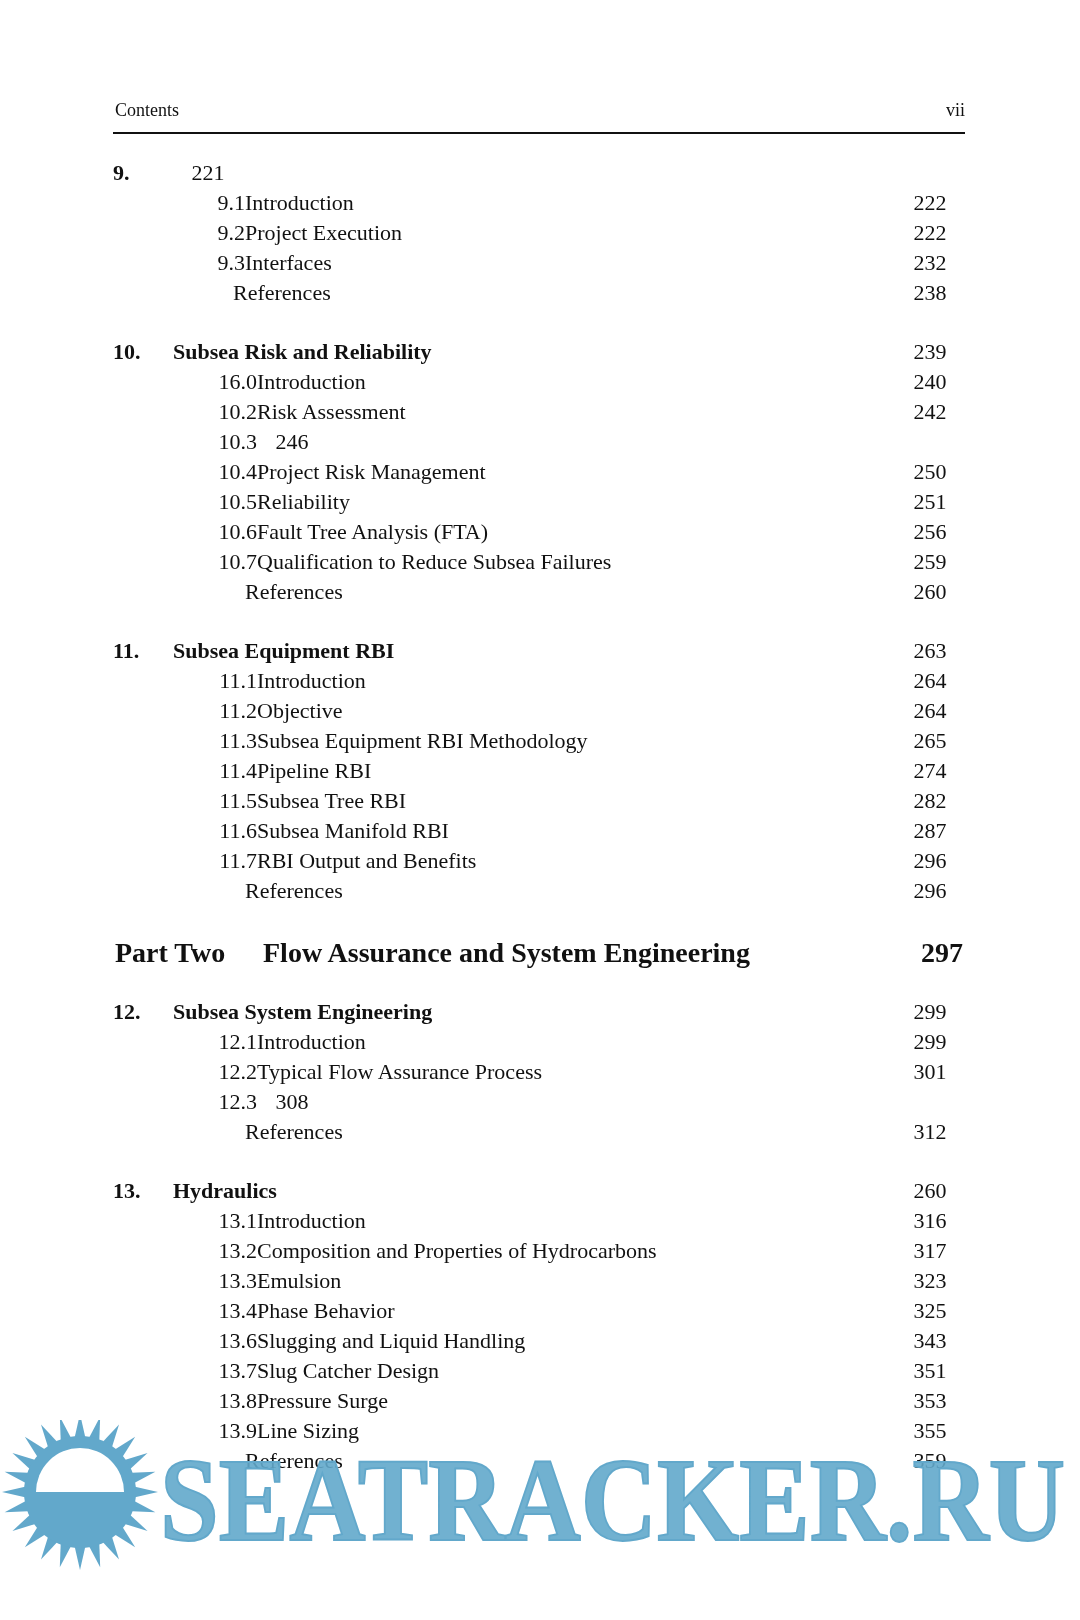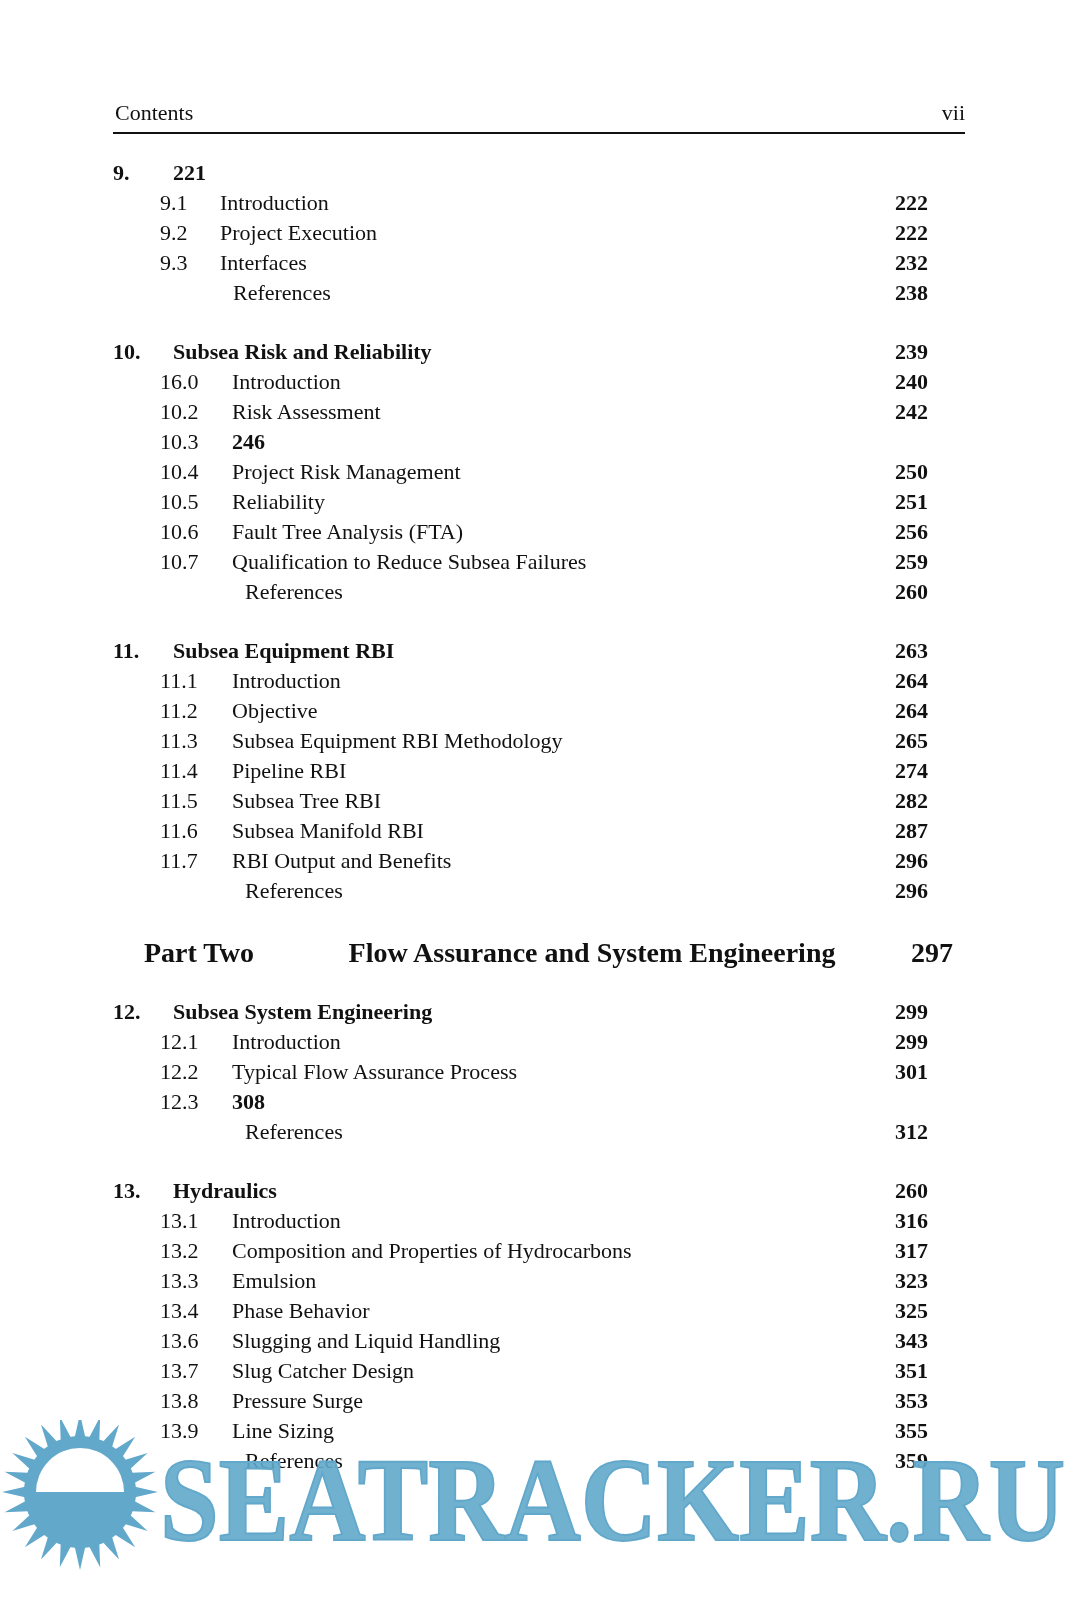--- a/index.html
+++ b/index.html
@@ -1,32 +1,32 @@
 <!DOCTYPE html>
 <html><head>
 <meta charset="utf-8">
 <style>
   html, body { margin: 0; padding: 0; background: #ffffff; }
   body { width: 1080px; height: 1620px; position: relative; overflow: hidden;
          font-family: "Liberation Serif", "DejaVu Serif", serif; color: #111; }
   .running-head { position: absolute; left: 115px; right: 115px; top: 100px;
-                  display: flex; justify-content: space-between; font-size: 22px; }
+                  display: flex; justify-content: space-between; font-size: 18px; }
   .rule { position: absolute; left: 113px; width: 852px; top: 132px; height: 2px; background: #111; }
   .toc { position: absolute; left: 113px; top: 160px; width: 852px; }
   .chapter { margin-bottom: 29px; }
   .row { display: flex; align-items: baseline; height: 30px; font-size: 22px; }
   .row .num { width: 60px; }
   .row .title { flex: 1; }
-  .row .page { font-weight: bold; text-align: left; width: 70px; }
+  .row .page { font-weight: normal; text-align: center; width: 70px; }
   .chap-row .num, .chap-row .title { font-weight: bold; }
-  .sec-row .num { width: 72px; margin-left: 47px; }
+  .sec-row .num { width: 72px; margin-left: 72px; text-align: right; }
   .sec-row.short .num { width: 60px; }
   .ref-row .title { margin-left: 132px; }
   .ref-row.short .title { margin-left: 120px; }
-  .part { display: flex; align-items: baseline; font-weight: bold; font-size: 28px; height: 40px; margin: 12px 12px 22px; text-align: center; }
+  .part { display: flex; align-items: baseline; font-weight: bold; font-size: 28px; height: 40px; margin: 12px 2px 22px; }
   .part .plabel { width: 148px; }
   .part .ptitle { flex: 1; }
   .watermark { position: absolute; left: 0; top: 1420px; width: 1080px; height: 200px; }
 </style>
 </head>
 <body>
 
 <div class="running-head">
   <span>Contents</span>
   <span>vii</span>

